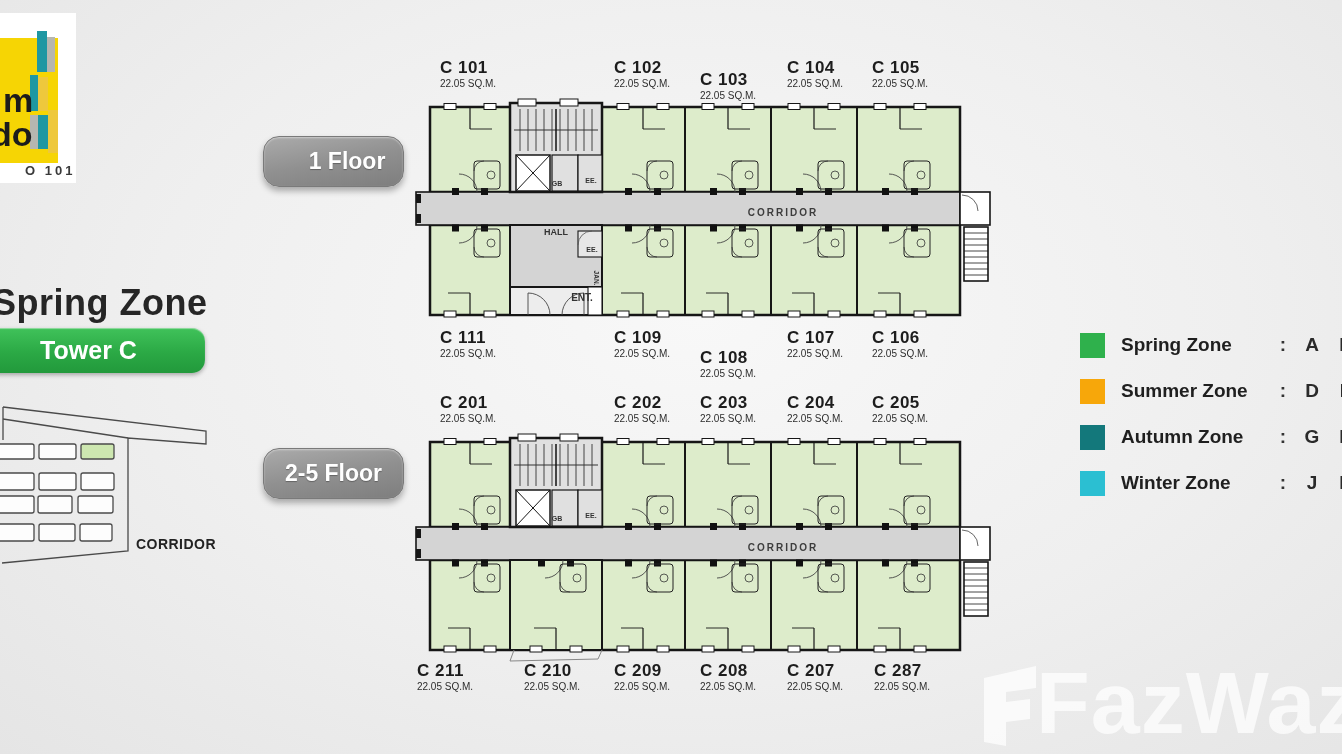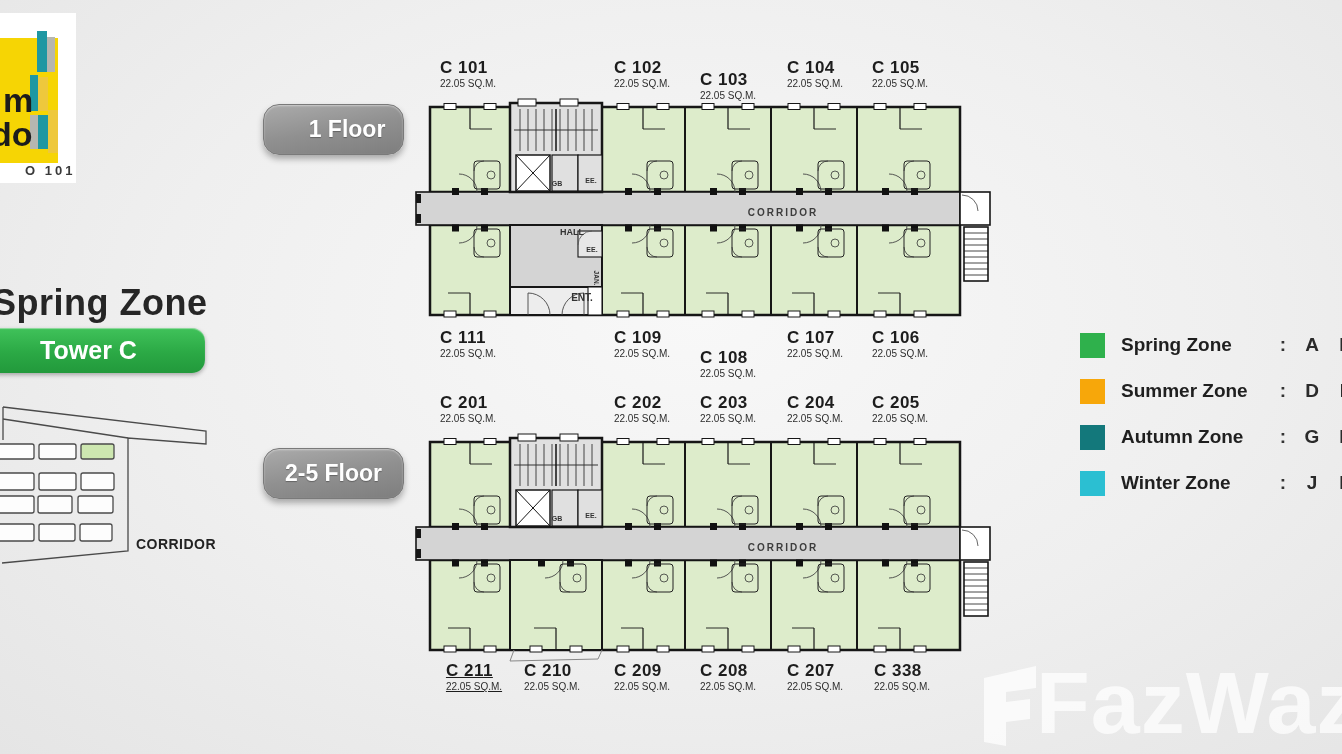--- a/index.html
+++ b/index.html
@@ -85,21 +85,21 @@
       <rect x="-8" y="96" width="42" height="17" rx="2"></rect>
         <rect x="38" y="96" width="34" height="17" rx="2"></rect>
         <rect x="78" y="96" width="35" height="17" rx="2"></rect>
       <rect x="-8" y="124" width="42" height="17" rx="2"></rect>
         <rect x="39" y="124" width="36" height="17" rx="2"></rect>
         <rect x="80" y="124" width="32" height="17" rx="2"></rect>
     </g>
   </svg>
   <div class="keyplan-caption">CORRIDOR</div>
 
-  <div class="floor-btn" style="top:104px;padding-left:27px;">1 Floor</div>
+  <div class="floor-btn" style="top:136px;padding-left:27px;">1 Floor</div>
   <div class="floor-btn" style="top:448px;border-radius:16px;">2-5 Floor</div>
 
   <svg id="plan1" class="abs" style="left:414px;top:95px;" width="600" height="235" viewBox="-16 0 600 235">
       <rect x="0" y="12" width="530" height="85" fill="#ddeccb" stroke="#161616" stroke-width="2.5"></rect>
       <rect x="0" y="130" width="530" height="90" fill="#ddeccb" stroke="#161616" stroke-width="2.5"></rect>
       <rect x="-14" y="97" width="544" height="33" fill="#d4d4d4" stroke="#161616" stroke-width="1.6"></rect>
       <rect x="-14" y="99" width="5" height="9" fill="#161616"></rect>
       <rect x="-14" y="119" width="5" height="9" fill="#161616"></rect>
       <rect x="530" y="97" width="30" height="33" fill="#fff" stroke="#161616" stroke-width="1.6"></rect>
       <path d="M532,100 A16,16 0 0 1 548,116" fill="none" stroke="#555" stroke-width="0.9"></path>
@@ -400,21 +400,21 @@
       <path d="M130,152 A10,10 0 0 0 140,162" fill="none" stroke="#333" stroke-width="0.8"></path>
       <line x1="126" y1="198" x2="126" y2="220" stroke="#161616" stroke-width="1.2"></line>
       <line x1="104" y1="198" x2="126" y2="198" stroke="#161616" stroke-width="0.9"></line>
       <rect x="100" y="216" width="12" height="6" fill="#fff" stroke="#161616" stroke-width="1"></rect>
       <rect x="140" y="216" width="12" height="6" fill="#fff" stroke="#161616" stroke-width="1"></rect>
       <path d="M84,220 L80,231 L168,229 L172,220" fill="none" stroke="#888" stroke-width="1"></path>
     </svg>
 
   <div class="plan-label lab-small" style="left:557px;top:183px;">GB</div>
   <div class="plan-label lab-small" style="left:591px;top:180px;">EE.</div>
-  <div class="plan-label lab-hall" style="left:572px;top:232px;">HALL</div>
+  <div class="plan-label lab-hall" style="left:556px;top:232px;">HALL</div>
   <div class="plan-label lab-small" style="left:592px;top:249px;">EE.</div>
   <div class="plan-label lab-ent" style="left:548px;top:297px;margin-left:34px;">ENT.</div>
   <div class="plan-label lab-jan" style="left:596px;top:278px;">JAN.</div>
   <div class="plan-label lab-corridor" style="left:755px;top:212px;">CORRIDOR</div>
 
   <div class="plan-label lab-small" style="left:557px;top:518px;">GB</div>
   <div class="plan-label lab-small" style="left:591px;top:515px;">EE.</div>
   <div class="plan-label lab-corridor" style="left:755px;top:547px;">CORRIDOR</div>
 
   <div class="ulabel" style="left:468px;top:59px;">
@@ -473,42 +473,42 @@
     </div>
   <div class="ulabel" style="left:815px;top:394px;">
       <div class="uname">C 204</div>
       <div class="uarea">22.05 SQ.M.</div>
     </div>
   <div class="ulabel" style="left:900px;top:394px;">
       <div class="uname">C 205</div>
       <div class="uarea">22.05 SQ.M.</div>
     </div>
 
-  <div class="ulabel" style="left:474px;top:662px;text-decoration:underline;">
+  <div class="ulabel" style="left:445px;top:662px;">
       <div class="uname">C 211</div>
       <div class="uarea">22.05 SQ.M.</div>
     </div>
   <div class="ulabel" style="left:552px;top:662px;">
       <div class="uname">C 210</div>
       <div class="uarea">22.05 SQ.M.</div>
     </div>
   <div class="ulabel" style="left:642px;top:662px;">
       <div class="uname">C 209</div>
       <div class="uarea">22.05 SQ.M.</div>
     </div>
   <div class="ulabel" style="left:728px;top:662px;">
       <div class="uname">C 208</div>
       <div class="uarea">22.05 SQ.M.</div>
     </div>
   <div class="ulabel" style="left:815px;top:662px;">
       <div class="uname">C 207</div>
       <div class="uarea">22.05 SQ.M.</div>
     </div>
   <div class="ulabel" style="left:902px;top:662px;">
-      <div class="uname">C 338</div>
+      <div class="uname">C 287</div>
       <div class="uarea">22.05 SQ.M.</div>
     </div>
 
   <div class="legend">
     <div class="lrow">
       <div class="lsq" style="background-color: rgb(47, 177, 76);"></div>
       <div class="llabel">Spring Zone</div>
       <div class="lcolon">:</div>
       <div class="lletter">A</div>
       <div class="lletter">B</div>

